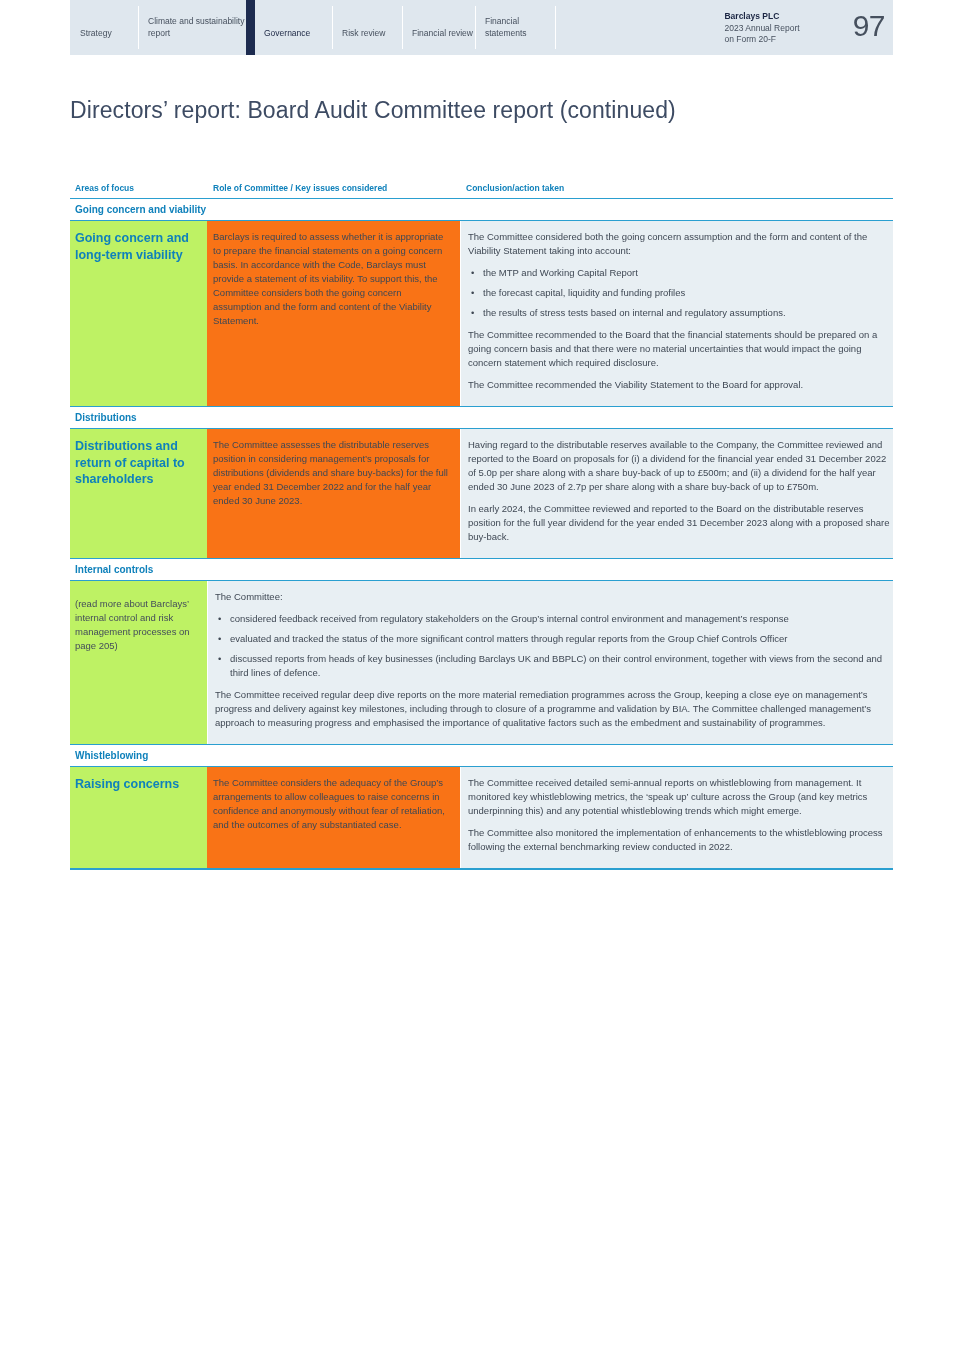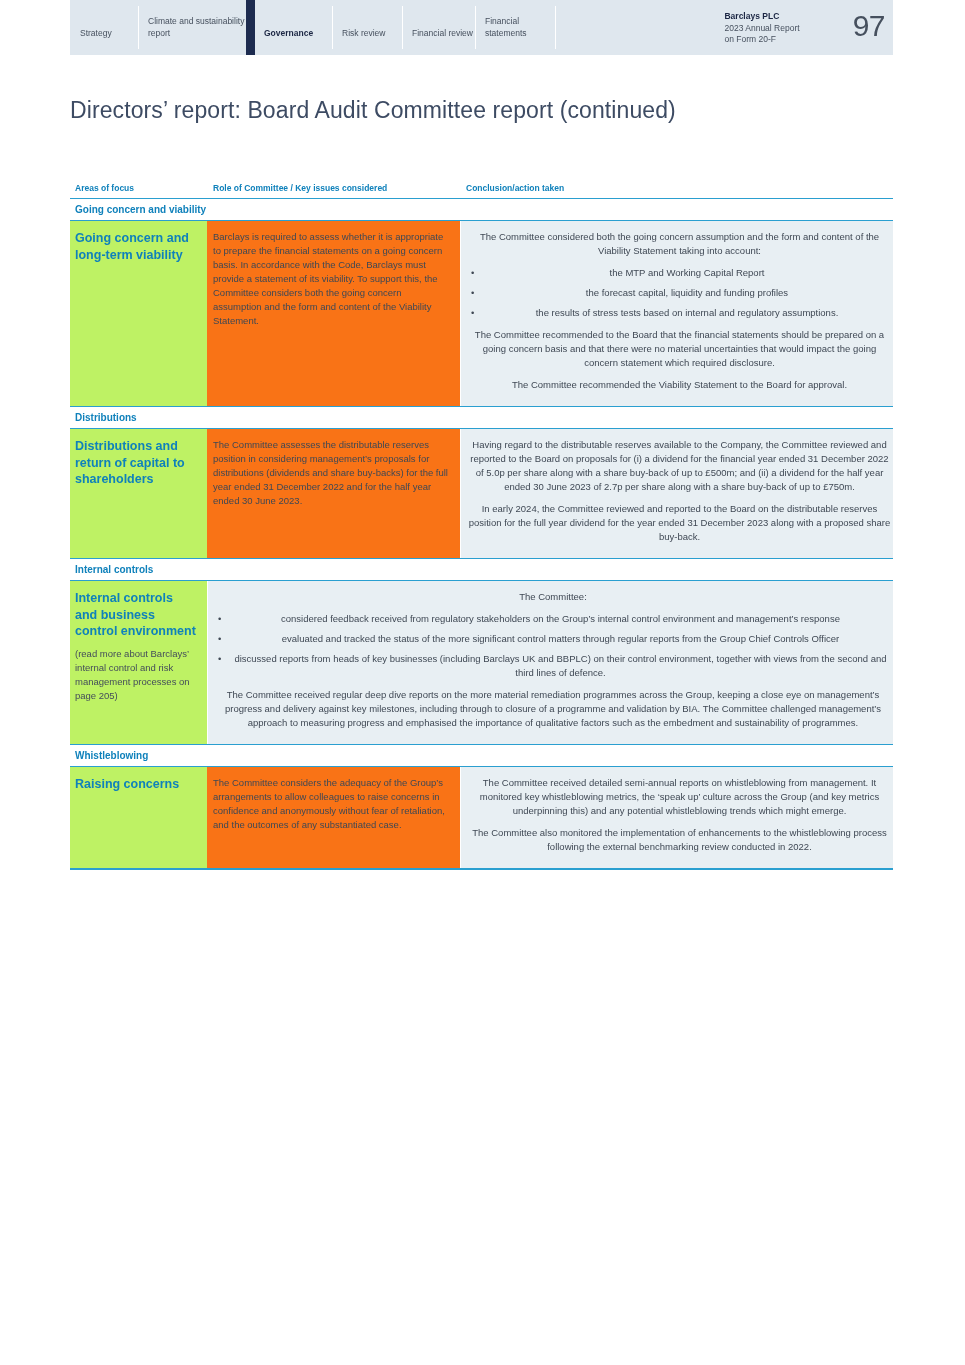--- a/index.html
+++ b/index.html
@@ -40,21 +40,21 @@
   .nav-tab .tab-sep {
     position: absolute;
     left: 0;
     top: 6px;
     bottom: 6px;
     width: 1px;
     background: #ffffff;
   }
   .nav-tab:first-child .tab-sep { display: none; }
   .nav-tab.active {
-    font-weight: bold;
+    font-weight: normal;
     color: #1c2744;
   }
   .nav-tab.active .tab-sep {
     left: -8px;
     top: 0;
     bottom: 0;
     width: 9px;
     background: #1d2b4f;
   }
   .nav-tab-label { display: block; }
@@ -156,21 +156,20 @@
     background: #f97316;
     box-sizing: border-box;
     padding: 9px 12px 14px 6px;
   }
   .cell-3 {
     flex: 1 1 auto;
     background: #e8eff3;
     box-sizing: border-box;
     padding: 9px 2px 14px 7px;
     border-left: 1px solid #ffffff;
-    text-align: center;
   }
   .row-title {
     font-size: 12.5px;
     line-height: 16.5px;
     font-weight: bold;
     color: #0f81bb;
   }
   .row-subnote {
     font-size: 9.5px;
     line-height: 14px;
@@ -290,21 +289,20 @@
           <p class="body-text">The Committee assesses the distributable reserves position in considering management’s proposals for distributions (dividends and share buy-backs) for the full year ended 31 December 2022 and for the half year ended 30 June 2023.</p>
         </div>
         <div class="cell-3">
           <p class="body-text">Having regard to the distributable reserves available to the Company, the Committee reviewed and reported to the Board on proposals for (i) a dividend for the financial year ended 31 December 2022 of 5.0p per share along with a share buy-back of up to £500m; and (ii) a dividend for the half year ended 30 June 2023 of 2.7p per share along with a share buy-back of up to £750m.</p>
           <p class="body-text">In early 2024, the Committee reviewed and reported to the Board on the distributable reserves position for the full year dividend for the year ended 31 December 2023 along with a proposed share buy-back.</p>
         </div>
       </div>
       <div class="section-head">Internal controls</div>
       <div class="data-row">
         <div class="cell-1">
-          <div class="row-title">Internal controls and business control environment</div>
           <div class="row-subnote">(read more about Barclays’ internal control and risk management processes on page 205)</div>
         </div>
         <div class="cell-3">
           <p class="body-text">The Committee:</p>
           <ul class="bullets">
             <li>considered feedback received from regulatory stakeholders on the Group’s internal control environment and management’s response</li>
             <li>evaluated and tracked the status of the more significant control matters through regular reports from the Group Chief Controls Officer</li>
             <li>discussed reports from heads of key businesses (including Barclays UK and BBPLC) on their control environment, together with views from the second and third lines of defence.</li>
           </ul>
           <p class="body-text">The Committee received regular deep dive reports on the more material remediation programmes across the Group, keeping a close eye on management’s progress and delivery against key milestones, including through to closure of a programme and validation by BIA. The Committee challenged management’s approach to measuring progress and emphasised the importance of qualitative factors such as the embedment and sustainability of programmes.</p>

